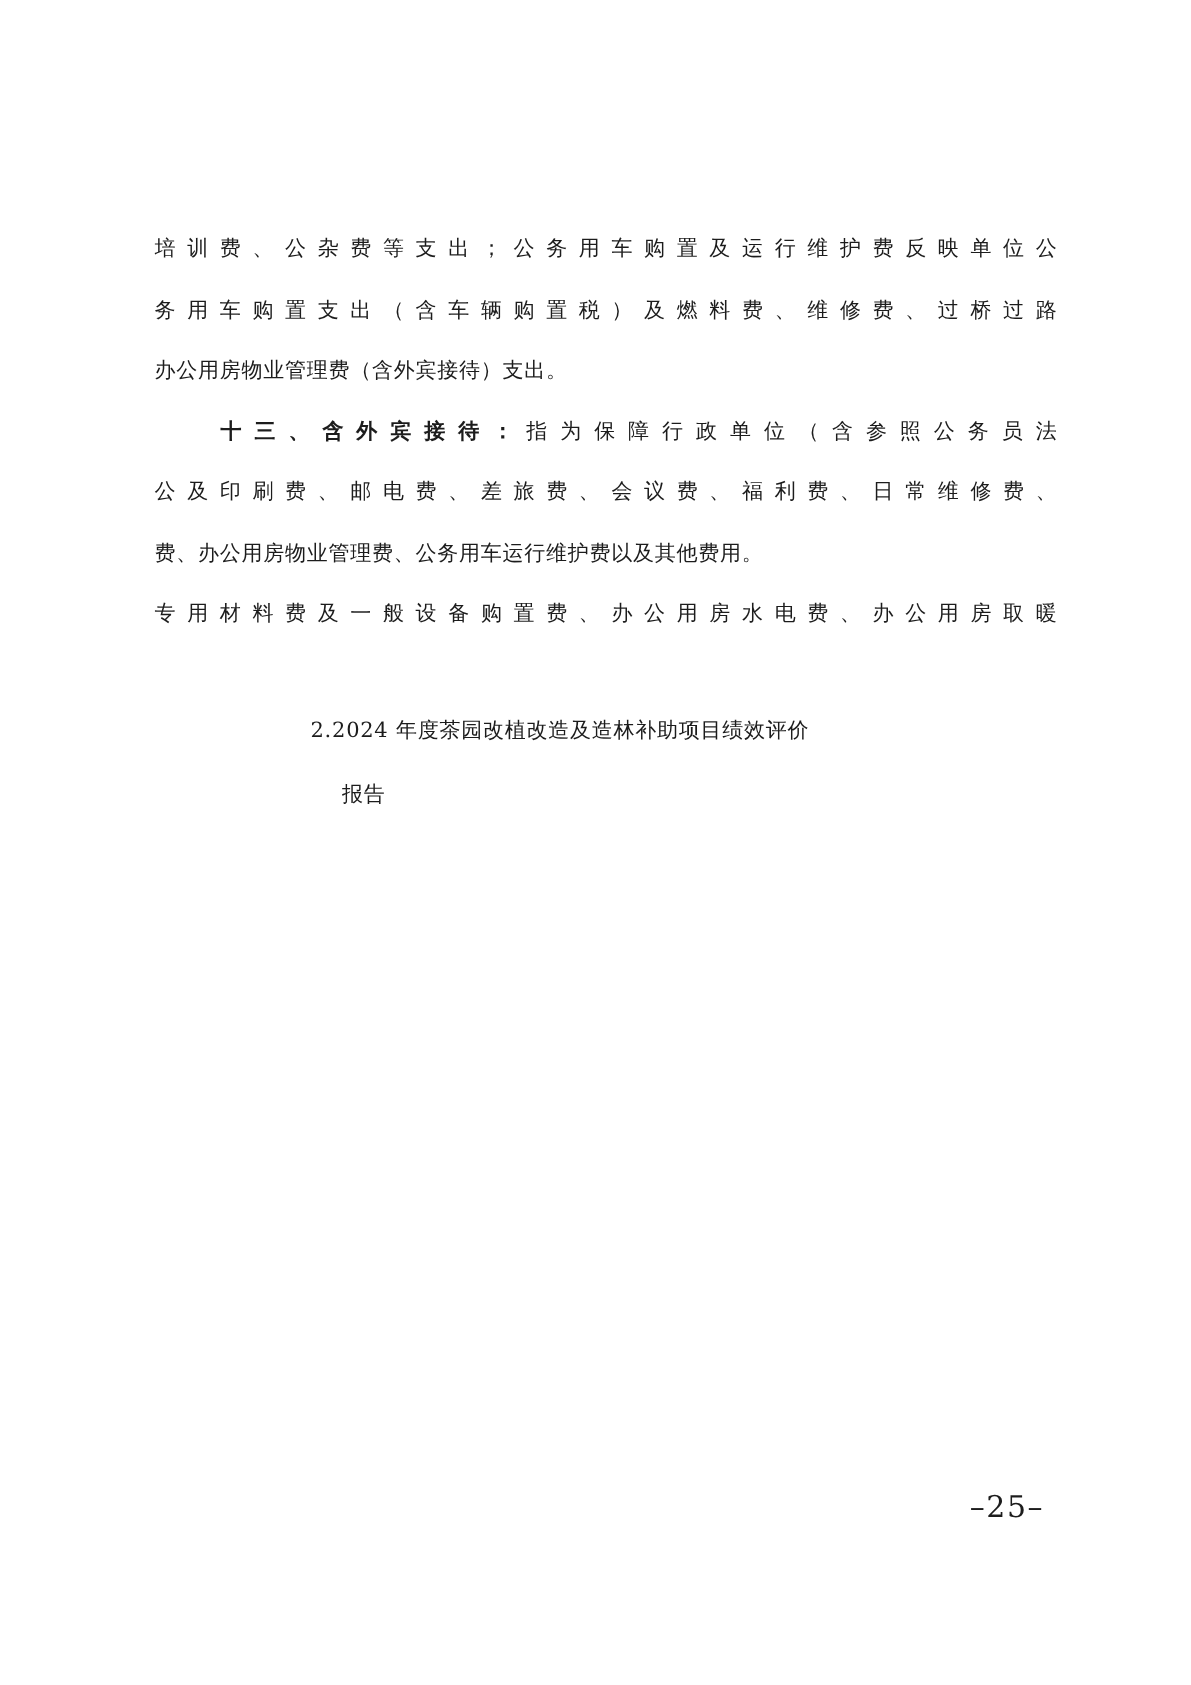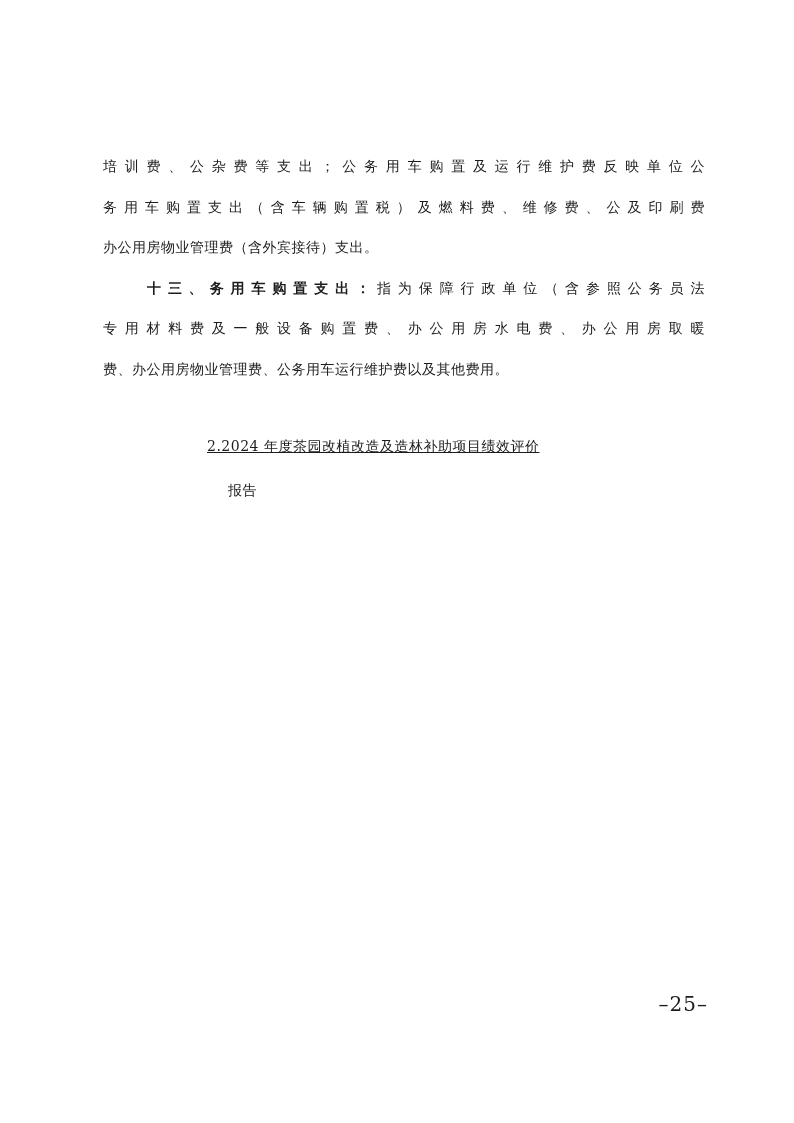--- a/index.html
+++ b/index.html
@@ -42,48 +42,49 @@
     font-weight: 700;
   }
   .attachments {
     margin-top: 36px;
   }
   .att {
     line-height: 43.5px;
     height: 43.5px;
   }
   .att-1 { padding-left: 44px; }
-  .att-2 { padding-left: 104px; text-decoration: underline; }
+  .att-2 { padding-left: 104px; }
   .att-3 { padding-left: 125px; }
   .pagenum {
     position: absolute;
     top: 992px;
     left: 0;
-    right: 86px;
+    right: 98px;
     text-align: right;
     font-size: 20px;
     letter-spacing: 1px;
     color: #1c1c1c;
   }
 </style>
 </head>
 <body>
 
 <div class="page">
   <div class="content">
 
     <div class="line just">培训费、公杂费等支出；公务用车购置及运行维护费反映单位公</div>
-    <div class="line just">务用车购置支出（含车辆购置税）及燃料费、维修费、公及印刷费</div>
+    <div class="line just">务用车购置支出（含车辆购置税）及燃料费、维修费、过桥过路</div>
     <div class="line">办公用房物业管理费（含外宾接待）支出。</div>
 
     <div class="line just indent">
-      <span class="b">十三、务用车购置支出：</span><span>指为保障行政单位（含参照公务员法</span>
+      <span class="b">十三、含外宾接待：</span><span>指为保障行政单位（含参照公务员法</span>
     </div>
+    <div class="line just">公及印刷费、邮电费、差旅费、会议费、福利费、日常维修费、</div>
+    <div class="line">费、办公用房物业管理费、公务用车运行维护费以及其他费用。</div>
     <div class="line just">专用材料费及一般设备购置费、办公用房水电费、办公用房取暖</div>
-    <div class="line">费、办公用房物业管理费、公务用车运行维护费以及其他费用。</div>
 
     <div class="attachments">
       <div class="line att att-2">2.2024 年度茶园改植改造及造林补助项目绩效评价</div>
       <div class="line att att-3">报告</div>
     </div>
 
   </div>
 
   <div class="pagenum">–25–</div>
 </div>

